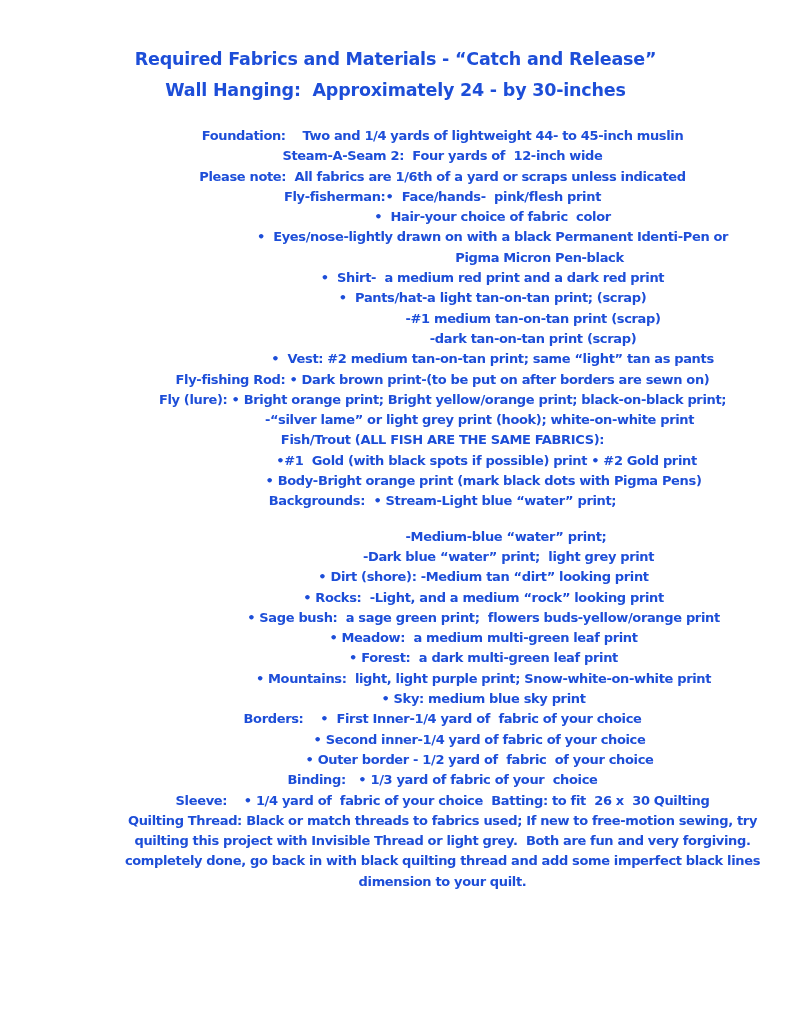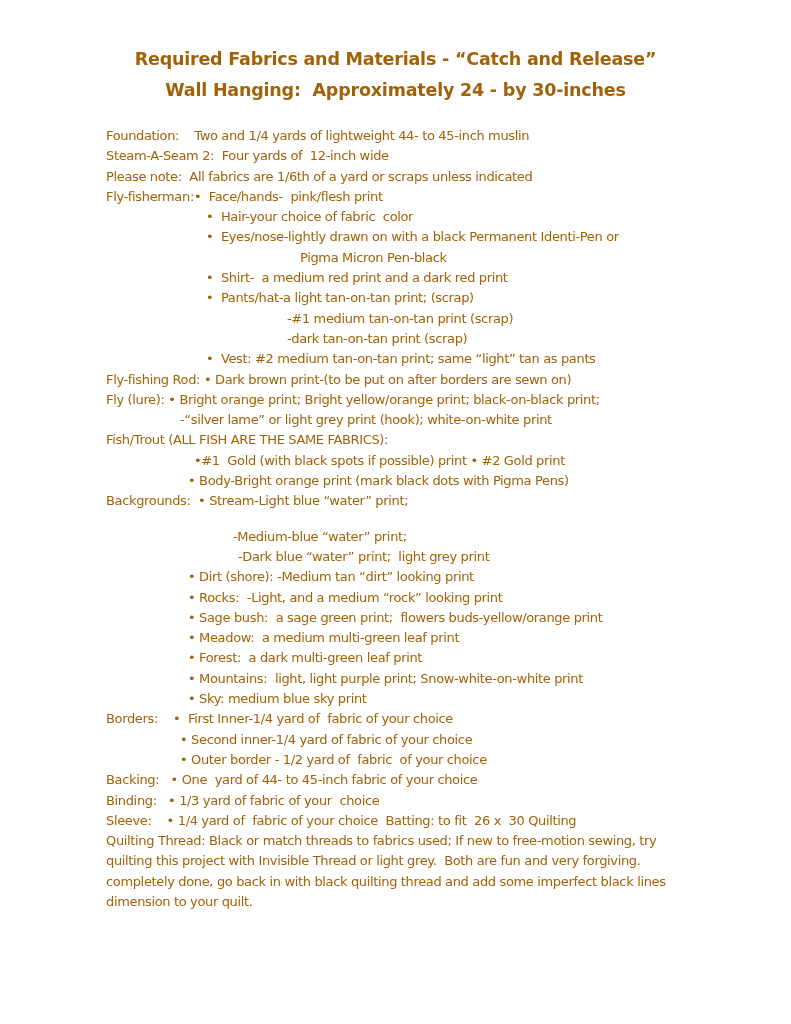--- a/index.html
+++ b/index.html
@@ -7,44 +7,45 @@
     padding: 0;
     background: #ffffff;
   }
   .page {
     position: relative;
     width: 791px;
     height: 1024px;
     background: #ffffff;
     overflow: hidden;
     font-family: "DejaVu Sans", sans-serif;
-    color: #a16207;
+    color: #1d4ed8;
   }
   .title-block {
     padding-top: 44px;
     text-align: center;
   }
   .title-line {
     font-size: 17.5px;
     font-weight: bold;
     letter-spacing: -0.2px;
     line-height: 31px;
     white-space: pre-wrap;
   }
   .materials-list {
     margin-top: 20px;
     padding-left: 106px;
     padding-right: 12px;
   }
   .line {
     font-size: 13px;
-    font-weight: 400;
+    font-weight: 700;
     letter-spacing: -0.35px;
     line-height: 20.3px;
     white-space: pre-wrap;
+    text-align: center;
   }
   
   .lv0 { padding-left: 0; }
   .lv2 { padding-left: 74px; }
   .lv3 { padding-left: 82px; }
   .lv4 { padding-left: 88px; }
   .lv5 { padding-left: 100px; }
   .lv6 { padding-left: 127px; margin-top: 15px; }
   .lv7 { padding-left: 132px; }
   .lv8 { padding-left: 181px; }
@@ -84,21 +85,20 @@
       <div class="line lv3">• Dirt (shore): -Medium tan “dirt” looking print</div>
       <div class="line lv3">• Rocks:  -Light, and a medium “rock” looking print</div>
       <div class="line lv3">• Sage bush:  a sage green print;  flowers buds-yellow/orange print</div>
       <div class="line lv3">• Meadow:  a medium multi-green leaf print</div>
       <div class="line lv3">• Forest:  a dark multi-green leaf print</div>
       <div class="line lv3">• Mountains:  light, light purple print; Snow-white-on-white print</div>
       <div class="line lv3">• Sky: medium blue sky print</div>
       <div class="line lv0">Borders:    •  First Inner-1/4 yard of  fabric of your choice</div>
       <div class="line lv2">• Second inner-1/4 yard of fabric of your choice</div>
       <div class="line lv2">• Outer border - 1/2 yard of  fabric  of your choice</div>
-      <div class="line lv0">Backing:   • One  yard of 44- to 45-inch fabric of your choice</div>
       <div class="line lv0">Binding:   • 1/3 yard of fabric of your  choice</div>
       <div class="line lv0">Sleeve:    • 1/4 yard of  fabric of your choice  Batting: to fit  26 x  30 Quilting</div>
       <div class="line lv0">Quilting Thread: Black or match threads to fabrics used; If new to free-motion sewing, try</div>
       <div class="line lv0">quilting this project with Invisible Thread or light grey.  Both are fun and very forgiving.</div>
       <div class="line lv0">completely done, go back in with black quilting thread and add some imperfect black lines</div>
       <div class="line lv0">dimension to your quilt.</div>
     </div>
 </div>
 
 </body></html>

